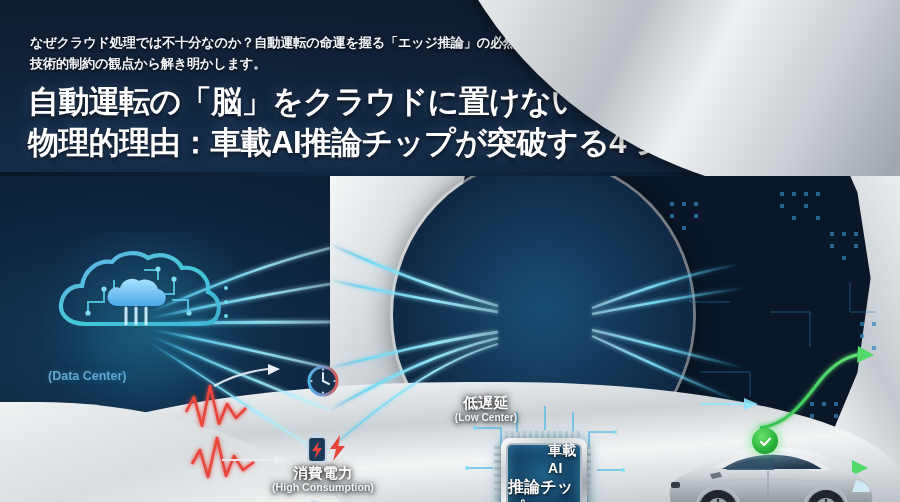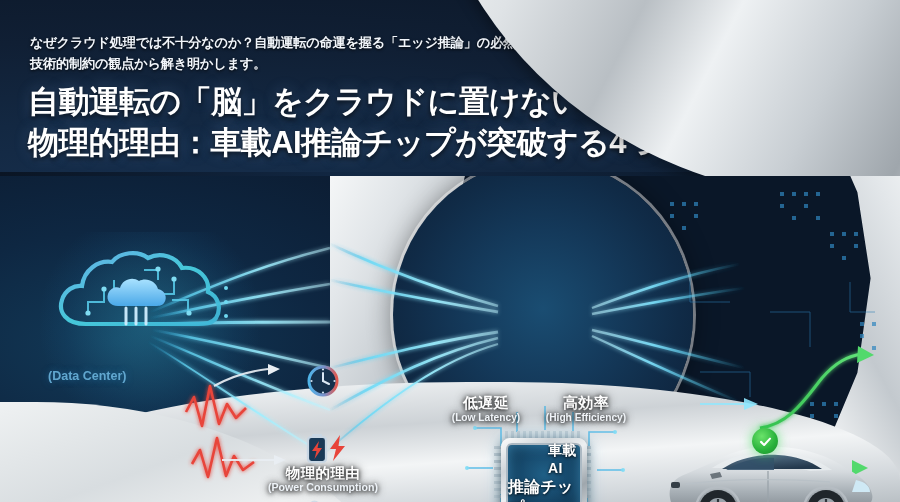--- a/index.html
+++ b/index.html
@@ -416,22 +416,22 @@
     <div class="barrier" id="barrier1">
       <div class="ico">
         <svg width="56" height="34" viewBox="0 0 56 34">
           <rect x="17" y="4" width="10" height="3" rx="1" fill="#c9d7e4"></rect>
           <rect x="13" y="7" width="18" height="25" rx="3.5" fill="#183busy" stroke="#c9d7e4" stroke-width="2.2"></rect>
           <rect x="13" y="7" width="18" height="25" rx="3.5" fill="#1a3a57" stroke="#c9d7e4" stroke-width="2.2"></rect>
           <polygon points="24,11 17,21 21.5,21 19.5,29 27,18 22.5,18" fill="#e8443a"></polygon>
           <polygon points="45,5 35,19 41,19 38,31 50,16 43.5,16" fill="#e8443a"></polygon>
         </svg>
       </div>
-      <div class="b-jp">物理的理由</div>
-      <div class="b-en">(Power Consumption)</div>
+      <div class="b-jp">消費電力</div>
+      <div class="b-en">(High Consumption)</div>
     </div>
 
     <div class="barrier" id="barrier2">
       <div class="ico">
         <svg width="58" height="36" viewBox="0 0 58 36">
           <path d="M22 6 a4.5 4.5 0 0 1 9 0 v15 a7 7 0 1 1 -9 0 Z" fill="#1a3a57" stroke="#cfdbe6" stroke-width="2.2"></path>
           <path d="M26.5 10 v14" stroke="#e8443a" stroke-width="3.4" stroke-linecap="round"></path>
           <circle cx="26.5" cy="27" r="4.6" fill="#e8443a"></circle>
           <path d="M45 4 C49 10 53 12 52 19 C51 26 45 29 41 26 C36 22 39 16 41 12 C42 16 44 17 45 15 C45.6 12 44 8 45 4 Z" fill="#e8443a"></path>
         </svg>
@@ -518,25 +518,21 @@
 
     <div class="chip-outer">
       <div class="chip-inner">
         <div class="chip-l1">車載AI</div>
         <div class="chip-l2">推論チップ</div>
       </div>
     </div>
 
     <div class="benefit" id="benefit0">
       <div class="bn-jp">低遅延</div>
-      <div class="bn-en">(Low Latency)</div>
-    </div>
-    <div class="benefit" id="benefit1">
-      <div class="bn-jp">高効率</div>
-      <div class="bn-en">(High Efficiency)</div>
+      <div class="bn-en">(Low Center)</div>
     </div>
 
     <div class="car-zone">
       <svg class="car-body" viewBox="0 0 220 110">
         <defs>
           <linearGradient id="carb" x1="0" y1="0" x2="0" y2="1">
             <stop offset="0%" stop-color="#f6f8f9"></stop>
               <stop offset="40%" stop-color="#d5dade"></stop>
             <stop offset="72%" stop-color="#a8b0b6"></stop>
               <stop offset="100%" stop-color="#868e95"></stop>

